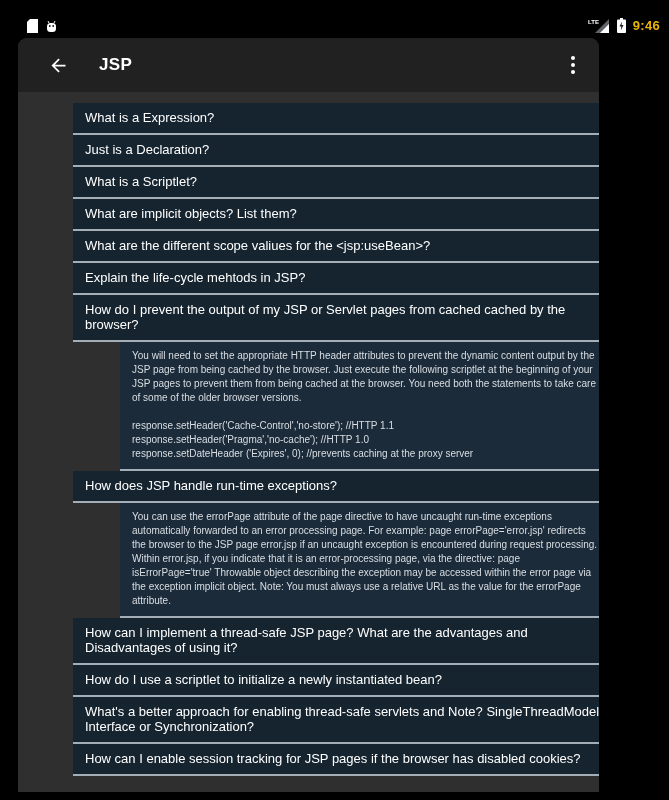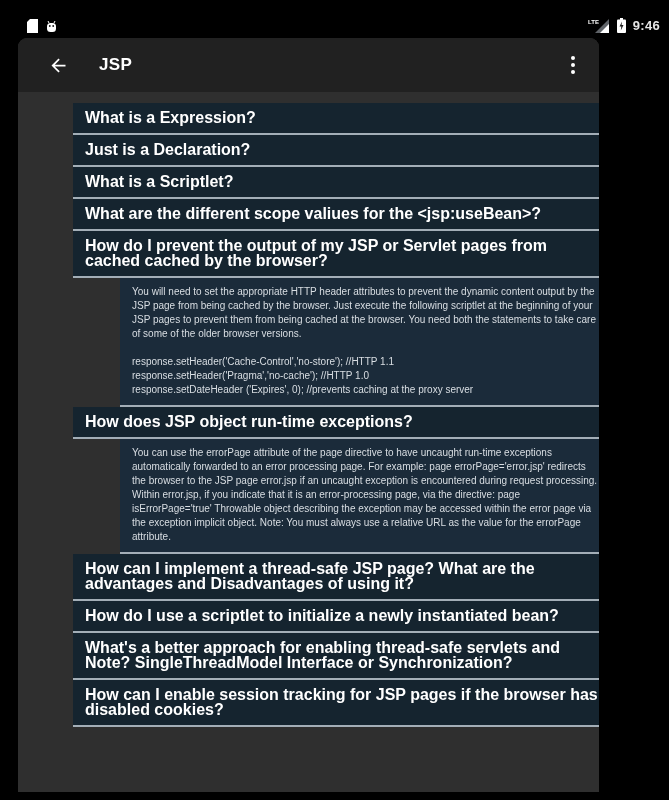--- a/index.html
+++ b/index.html
@@ -12,21 +12,21 @@
   body{
     width:669px;height:800px;position:relative;overflow:hidden;
     background:var(--screen-bg);
     font-family:"Liberation Sans",sans-serif;
     -webkit-font-smoothing:antialiased;
   }
   
   .status-bar{
     position:absolute;top:0;left:0;right:0;height:38px;
     display:flex;align-items:flex-end;justify-content:space-between;
-    padding:0 9px 5px 27px;color:#e5e5e5;
+    padding:0 9px 5px 27px;color:#eab308;
   }
   .sb-left,.sb-right{display:flex;align-items:center;gap:7px;}
   .sb-time{font-size:13px;font-weight:bold;letter-spacing:.3px;}
   .sb-icon svg{display:block;}
   
   .app{
     position:absolute;top:38px;left:18px;width:581px;bottom:8px;
     background:var(--content-bg);border-radius:9px 9px 0 0;overflow:hidden;
   }
   .toolbar{
@@ -40,21 +40,21 @@
     display:flex;align-items:center;justify-content:center;cursor:pointer;
     width:24px;height:24px;
   }
   .overflow-btn{margin-left:auto;flex-direction:column;gap:3px;}
   .overflow-btn i{width:4px;height:4px;border-radius:50%;background:#fff;display:block;}
   
   .content{position:absolute;top:54px;left:0;right:0;bottom:0;overflow:hidden;}
   .question-list{width:541px;margin:11px 0 0 55px;}
   .q-row{
     background:var(--question-bg);color:var(--question-text);
-    font-size:16px;font-weight:bold;line-height:15px;
+    font-size:13px;font-weight:normal;line-height:15px;
     padding:7px 12px 8px 12px;border-bottom:2px solid var(--divider);
     cursor:pointer;
   }
   .a-row{
     background:var(--answer-bg);color:var(--answer-text);
     font-size:10px;line-height:14px;
     padding:7px 12px 8px 12px;border-bottom:2px solid var(--divider);margin-left:47px;
   }
   .a-line{min-height:14px;}
 </style>
@@ -108,30 +108,32 @@
         <i></i>
         <i></i>
         <i></i>
       </span>
   </div>
   <div class="content">
     <div class="question-list">
         <div class="q-row">What is a Expression?</div>
         <div class="q-row">Just is a Declaration?</div>
         <div class="q-row">What is a Scriptlet?</div>
+        <div class="q-row">What are implicit objects? List them?</div>
         <div class="q-row">What are the different scope valiues for the &lt;jsp:useBean&gt;?</div>
+        <div class="q-row">Explain the life-cycle mehtods in JSP?</div>
         <div class="q-row">How do I prevent the output of my JSP or Servlet pages from cached cached by the browser?</div>
         <div class="a-row">
           <div class="a-line">You will need to set the appropriate HTTP header attributes to prevent the dynamic content output by the JSP page from being cached by the browser. Just execute the following scriptlet at the beginning of your JSP pages to prevent them from being cached at the browser. You need both the statements to take care of some of the older browser versions.</div>
           <div class="a-line">&nbsp;</div>
           <div class="a-line">response.setHeader('Cache-Control','no-store'); //HTTP 1.1</div>
           <div class="a-line">response.setHeader('Pragma','no-cache'); //HTTP 1.0</div>
           <div class="a-line">response.setDateHeader ('Expires', 0); //prevents caching at the proxy server</div>
         </div>
-        <div class="q-row">How does JSP object run-time exceptions?</div>
+        <div class="q-row">How does JSP handle run-time exceptions?</div>
         <div class="a-row">
           <div class="a-line">You can use the errorPage attribute of the page directive to have uncaught run-time exceptions automatically forwarded to an error processing page. For example: page errorPage='error.jsp' redirects the browser to the JSP page error.jsp if an uncaught exception is encountered during request processing. Within error.jsp, if you indicate that it is an error-processing page, via the directive: page isErrorPage='true' Throwable object describing the exception may be accessed within the error page via the exception implicit object. Note: You must always use a relative URL as the value for the errorPage attribute.</div>
         </div>
         <div class="q-row">How can I implement a thread-safe JSP page? What are the advantages and Disadvantages of using it?</div>
         <div class="q-row">How do I use a scriptlet to initialize a newly instantiated bean?</div>
         <div class="q-row">What's a better approach for enabling thread-safe servlets and Note? SingleThreadModel Interface or Synchronization?</div>
         <div class="q-row">How can I enable session tracking for JSP pages if the browser has disabled cookies?</div>
       </div>
   </div>
 </div>

